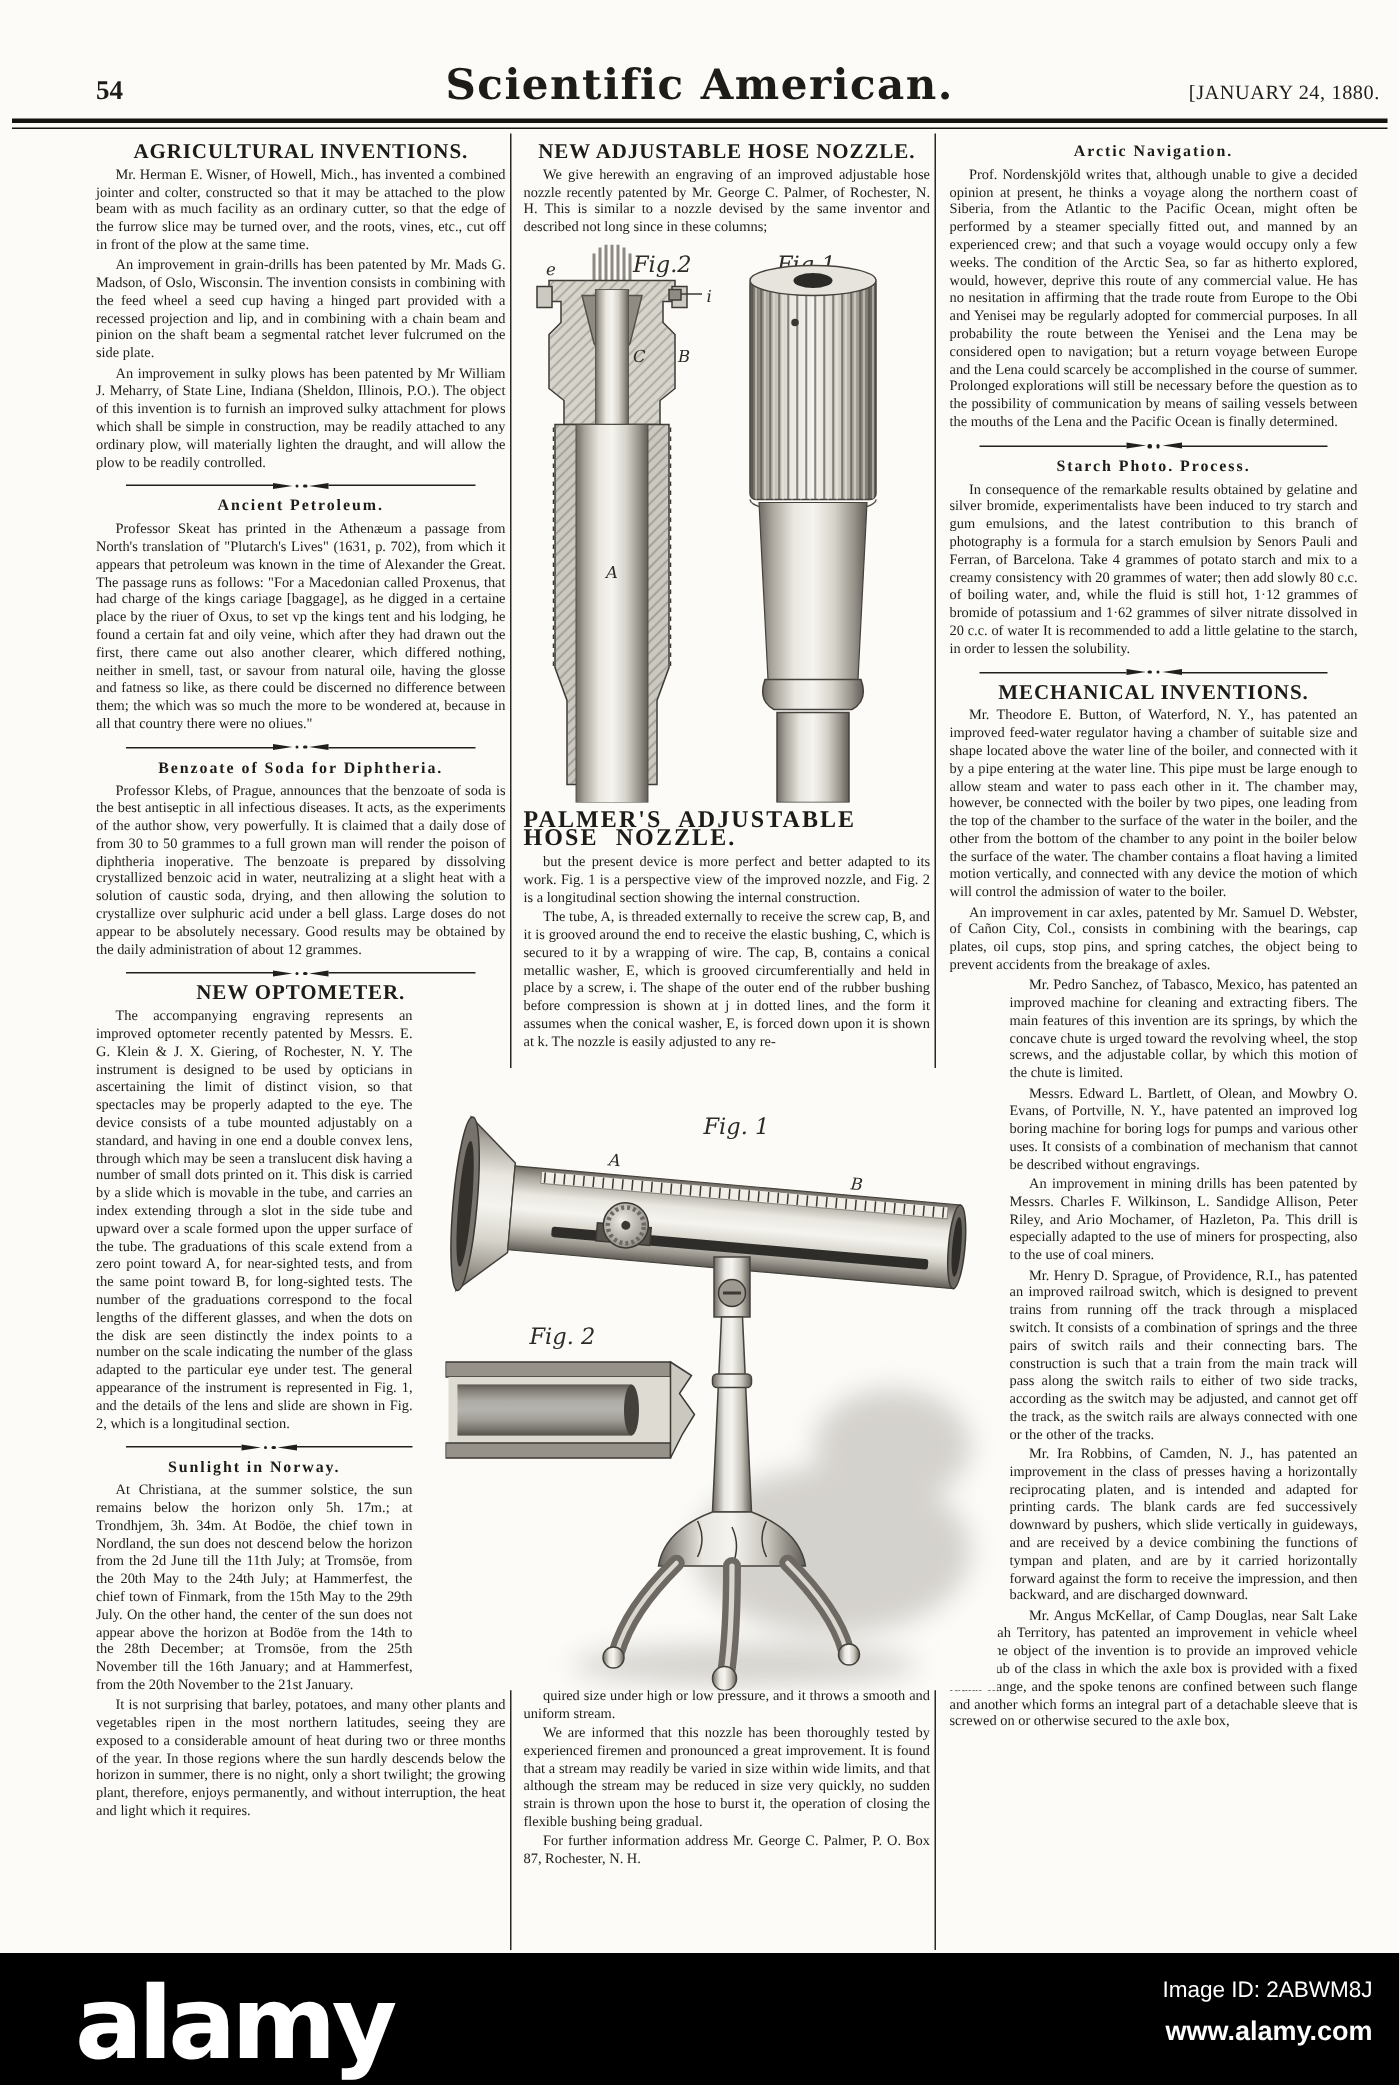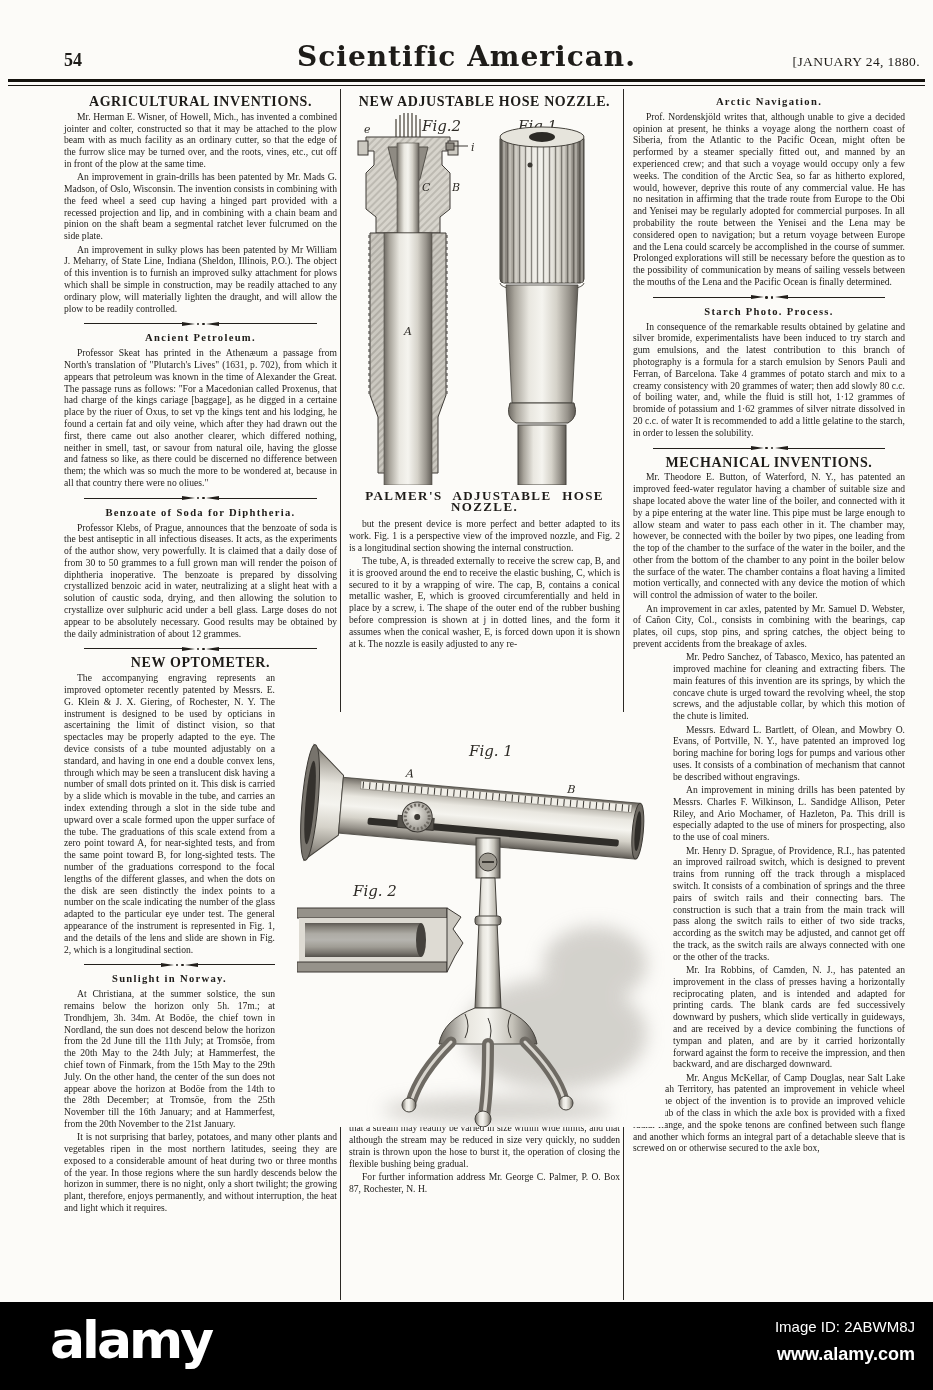--- a/index.html
+++ b/index.html
@@ -23,32 +23,32 @@
   .h-caps{font-size:14px;font-weight:bold;letter-spacing:.6px;text-align:center;margin:4px 0 3px;}
   .h-tc{font-size:10.6px;font-weight:bold;letter-spacing:1.3px;text-align:center;margin:4px 0 3px;}
   
   .divider{display:flex;align-items:center;margin:6px 20px 5px;height:7px;}
   .dl{flex:1;border-top:1px solid #23201c;}
   .tri-r{width:0;height:0;border-left:13px solid #23201c;border-top:2px solid transparent;border-bottom:2px solid transparent;}
   .tri-l{width:0;height:0;border-right:13px solid #23201c;border-top:2px solid transparent;border-bottom:2px solid transparent;}
   .ddot{width:2.5px;height:2.5px;border-radius:50%;background:#23201c;margin:0 1.5px;}
   
   .fig-wrap{margin:5px 0 2px;text-align:center;}
-  .figcap{text-align:center;font-weight:bold;font-size:13px;letter-spacing:1.4px;word-spacing:6px;
+  .figcap{text-align:left;font-weight:bold;font-size:16px;letter-spacing:1.4px;word-spacing:6px;
           margin:0 0 5px;text-indent:0 !important;}
   .spacer-opto{height:406px;}
   .intrude-r{float:right;width:62px;height:392px;margin-top:66px;}
   .intrude-l{float:left;width:40px;height:414px;margin-top:12px;}
   .opto-abs{position:absolute;left:297px;top:712px;width:368px;height:415px;z-index:3;}
   svg text.figlbl{font-family:"DejaVu Serif",serif;font-style:italic;font-size:15px;fill:#2e2b26;}
   svg text.ptlbl{font-family:"DejaVu Serif",serif;font-style:italic;font-size:11px;fill:#2e2b26;}
   
   .footer{position:absolute;left:0;right:0;bottom:0;height:88px;background:#000;color:#fff;
           font-family:"Liberation Sans",sans-serif;}
-  .alamy-logo{position:absolute;left:50px;top:8px;font-size:52px;font-weight:bold;letter-spacing:-3px;
+  .alamy-logo{position:absolute;left:50px;top:8px;font-size:67px;font-weight:bold;letter-spacing:-3px;
               font-family:"DejaVu Sans",sans-serif;}
   .footer-id{position:absolute;right:18px;top:16px;font-size:15px;text-align:right;font-weight:400;}
   .footer-url{position:absolute;right:18px;top:42px;font-size:18px;font-weight:bold;text-align:center;}
 </style>
 </head>
 <body>
 
 <div class="page">
 
   <div class="pagenum">54</div>
@@ -103,20 +103,21 @@
         <span class="tri-l"></span>
         <span class="dl"></span>
       </div>
     <h3 class="h-tc">Sunlight in Norway.</h3>
     <p>At Christiana, at the summer solstice, the sun remains below the horizon only 5h. 17m.; at Trondhjem, 3h. 34m. At Bodöe, the chief town in Nordland, the sun does not descend below the horizon from the 2d June till the 11th July; at Tromsöe, from the 20th May to the 24th July; at Hammerfest, the chief town of Finmark, from the 15th May to the 29th July. On the other hand, the center of the sun does not appear above the horizon at Bodöe from the 14th to the 28th December; at Tromsöe, from the 25th November till the 16th January; and at Hammerfest, from the 20th November to the 21st January.</p>
     <p>It is not surprising that barley, potatoes, and many other plants and vegetables ripen in the most northern latitudes, seeing they are exposed to a considerable amount of heat during two or three months of the year. In those regions where the sun hardly descends below the horizon in summer, there is no night, only a short twilight; the growing plant, therefore, enjoys permanently, and without interruption, the heat and light which it requires.</p>
   </div>
 
   <div class="col col2">
     <h3 class="h-caps">NEW ADJUSTABLE HOSE NOZZLE.</h3>
+    <p>We give herewith an engraving of an improved adjustable hose nozzle recently patented by Mr. George C. Palmer, of Rochester, N. H. This is similar to a nozzle devised by the same inventor and described not long since in these columns;</p>
 
     <div class="fig-wrap">
       <svg width="270" height="372" viewBox="0 0 270 372">
         <defs>
           <linearGradient id="n-cyl" x1="0" y1="0" x2="1" y2="0">
             <stop offset="0" stop-color="#6e6a63"></stop>
               <stop offset="0.12" stop-color="#a9a59c"></stop>
             <stop offset="0.32" stop-color="#e9e7e0"></stop>
               <stop offset="0.5" stop-color="#f5f4ef"></stop>
             <stop offset="0.7" stop-color="#d5d2c9"></stop>

